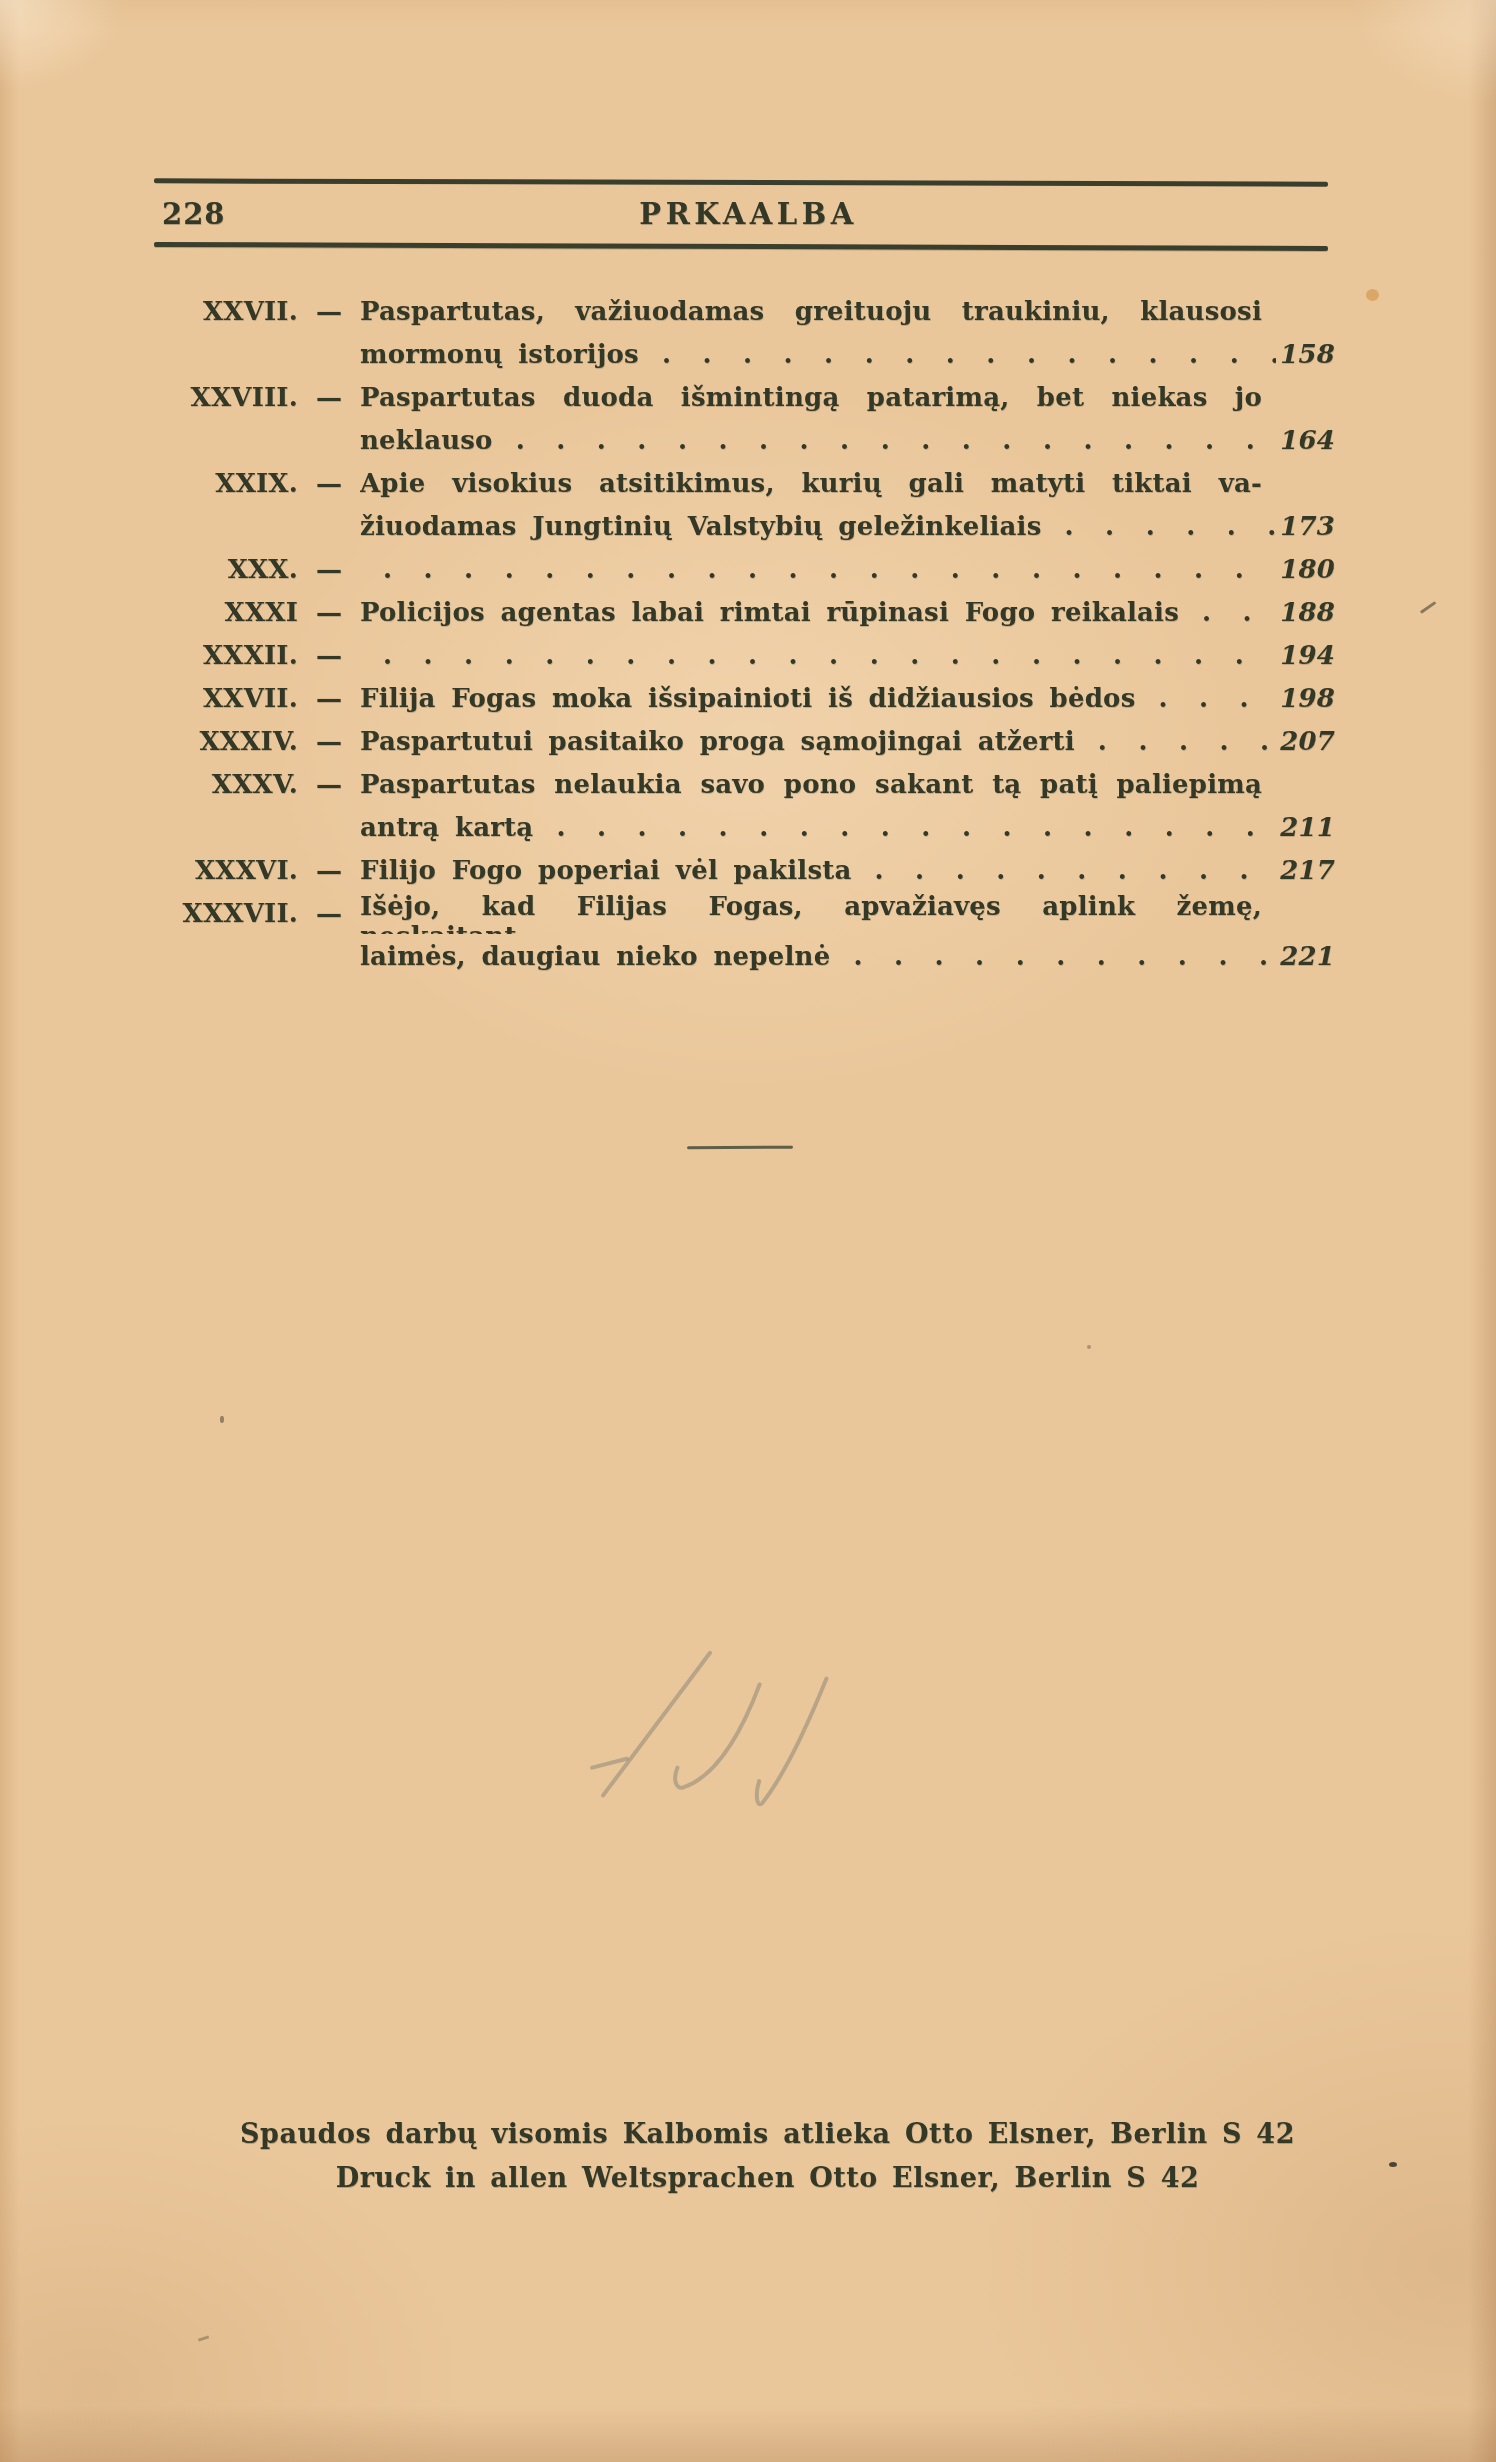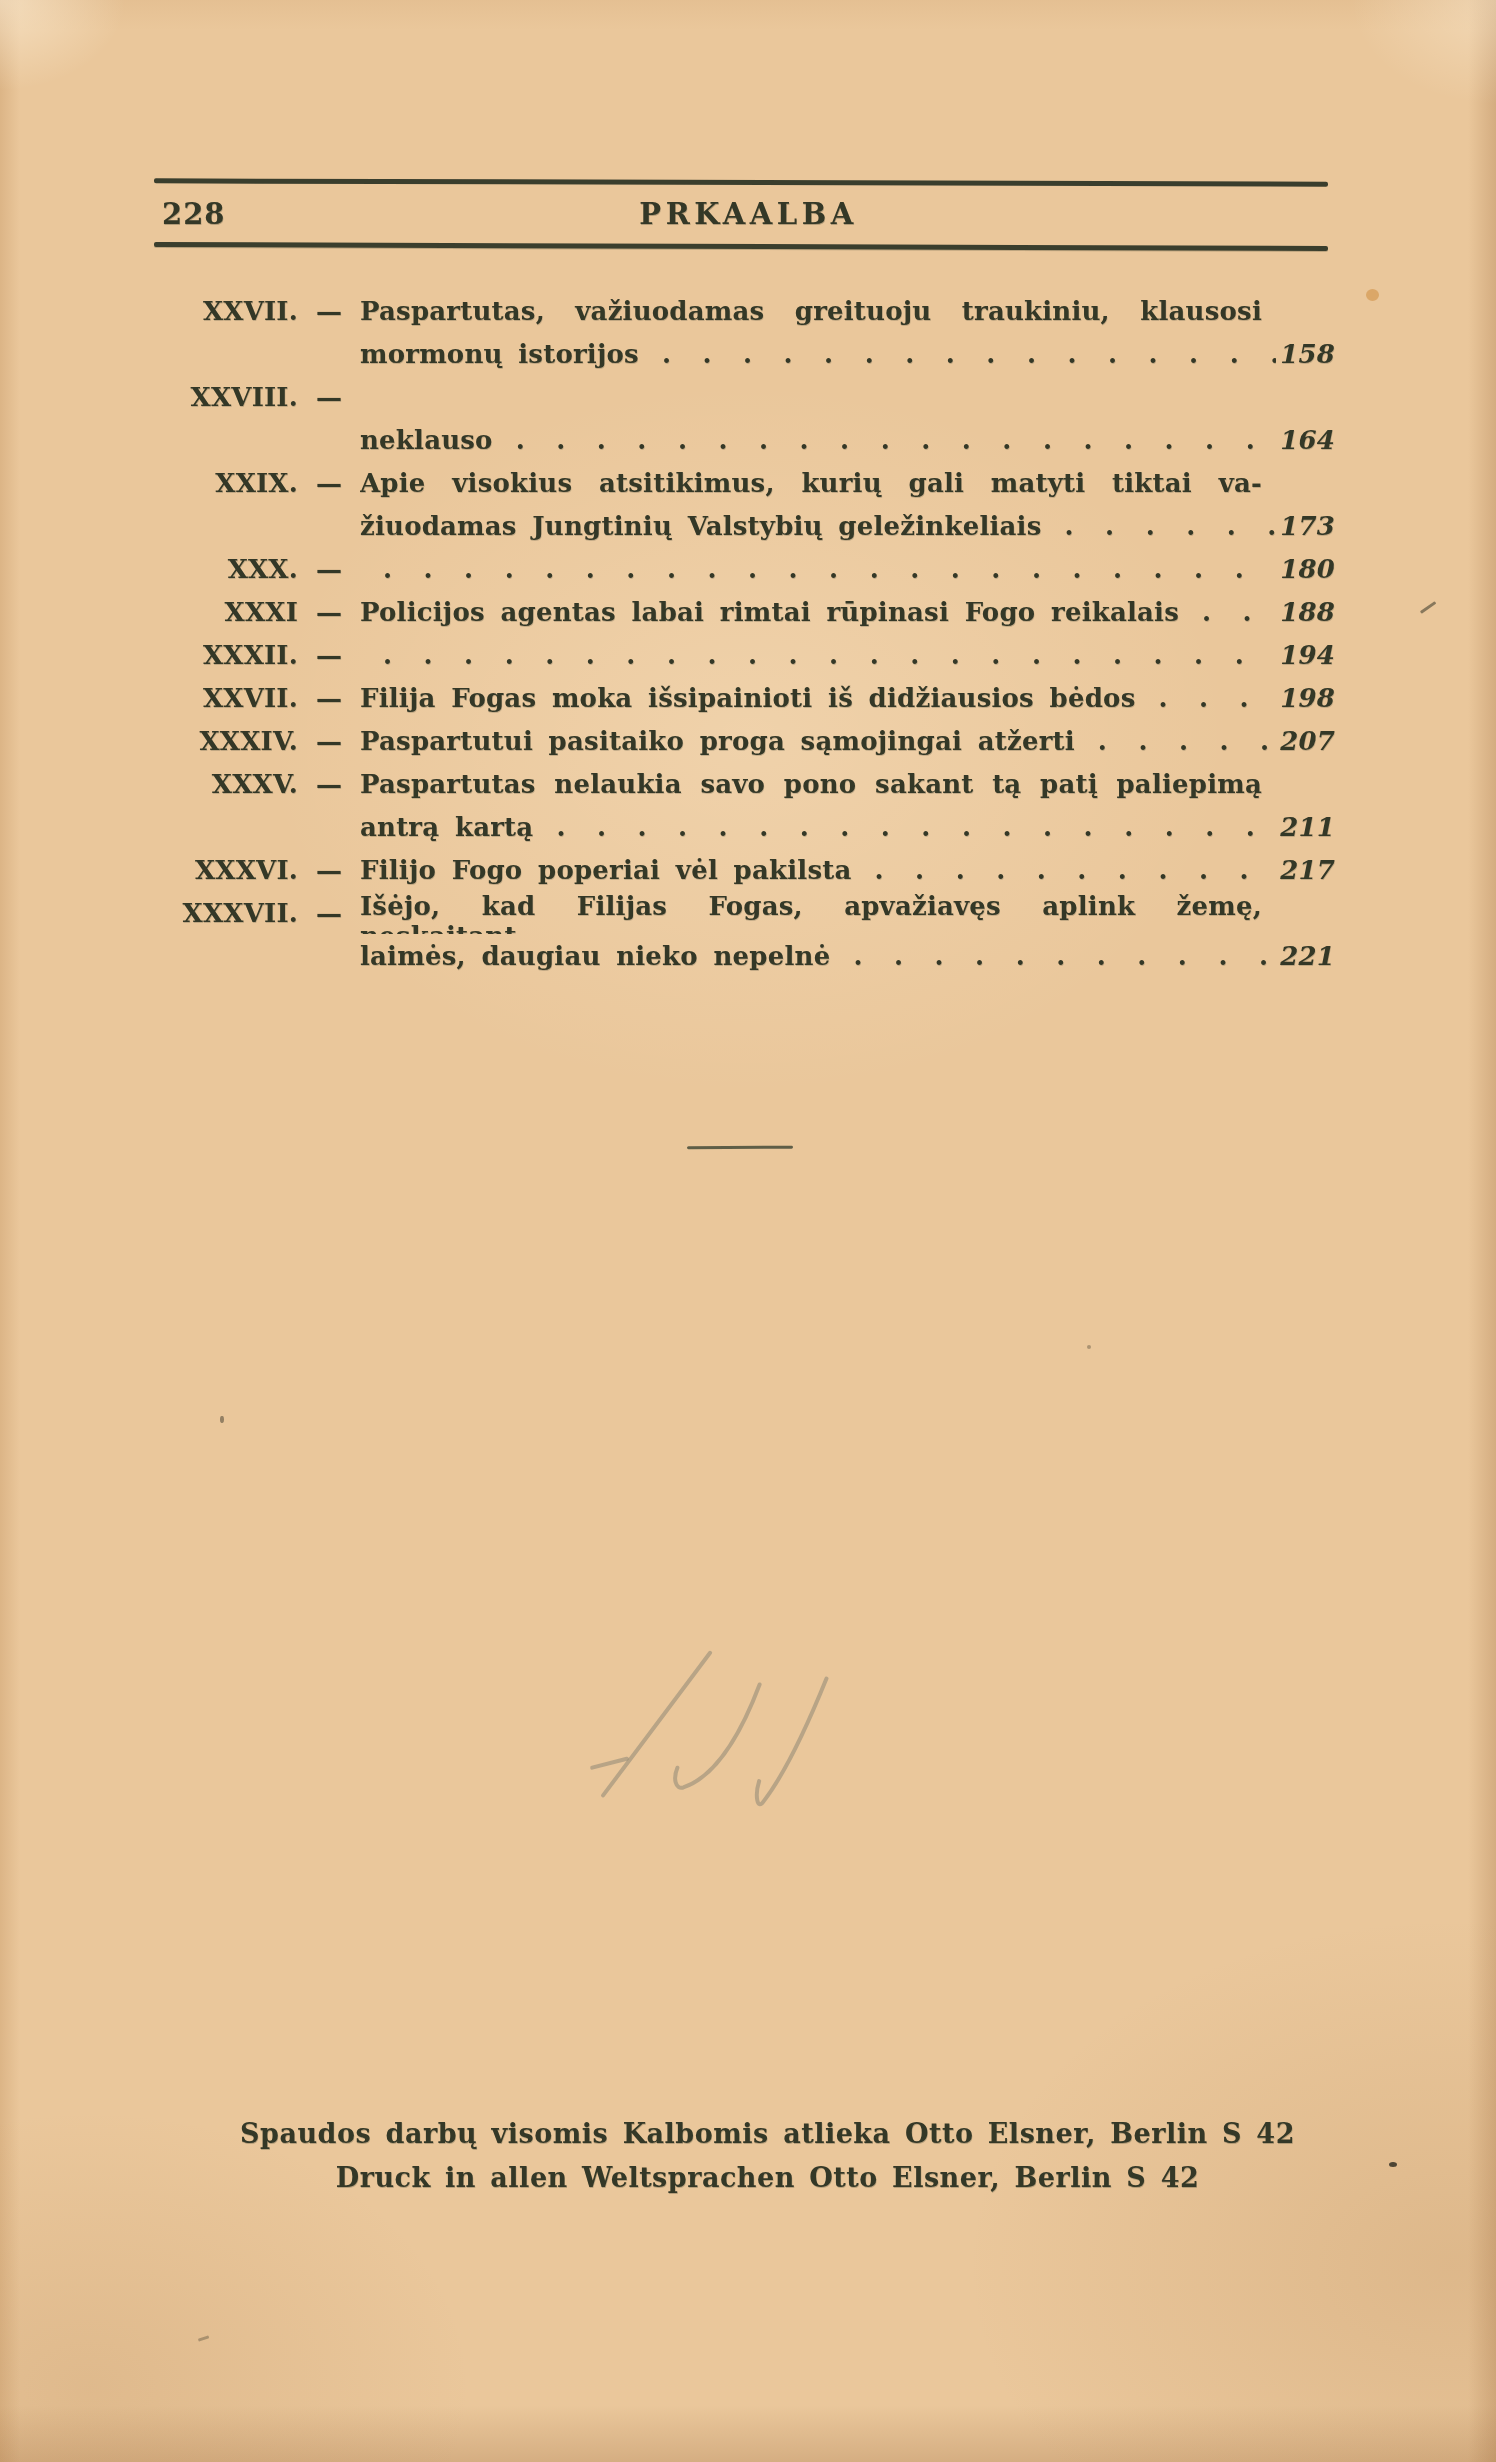--- a/index.html
+++ b/index.html
@@ -104,20 +104,21 @@
       <div class="toc-row">
       <span class="toc-num"></span>
       <span class="toc-dash"></span>
       <span class="toc-text">mormonų istorijos</span>
       <span class="toc-leader">.&nbsp;&nbsp;.&nbsp;&nbsp;.&nbsp;&nbsp;.&nbsp;&nbsp;.&nbsp;&nbsp;.&nbsp;&nbsp;.&nbsp;&nbsp;.&nbsp;&nbsp;.&nbsp;&nbsp;.&nbsp;&nbsp;.&nbsp;&nbsp;.&nbsp;&nbsp;.&nbsp;&nbsp;.&nbsp;&nbsp;.&nbsp;&nbsp;.&nbsp;&nbsp;.&nbsp;&nbsp;.&nbsp;&nbsp;.&nbsp;&nbsp;.&nbsp;&nbsp;.&nbsp;&nbsp;.&nbsp;&nbsp;.&nbsp;&nbsp;.&nbsp;&nbsp;.&nbsp;&nbsp;.&nbsp;&nbsp;.&nbsp;&nbsp;.&nbsp;&nbsp;.&nbsp;&nbsp;.&nbsp;&nbsp;</span>
       <span class="toc-pagenum">158</span>
     </div>
       <div class="toc-row">
       <span class="toc-num">XXVIII.</span>
       <span class="toc-dash">—</span>
+      <span class="toc-text fill">Paspartutas duoda išmintingą patarimą, bet niekas jo</span>
 
     </div>
       <div class="toc-row">
       <span class="toc-num"></span>
       <span class="toc-dash"></span>
       <span class="toc-text">neklauso</span>
       <span class="toc-leader">.&nbsp;&nbsp;.&nbsp;&nbsp;.&nbsp;&nbsp;.&nbsp;&nbsp;.&nbsp;&nbsp;.&nbsp;&nbsp;.&nbsp;&nbsp;.&nbsp;&nbsp;.&nbsp;&nbsp;.&nbsp;&nbsp;.&nbsp;&nbsp;.&nbsp;&nbsp;.&nbsp;&nbsp;.&nbsp;&nbsp;.&nbsp;&nbsp;.&nbsp;&nbsp;.&nbsp;&nbsp;.&nbsp;&nbsp;.&nbsp;&nbsp;.&nbsp;&nbsp;.&nbsp;&nbsp;.&nbsp;&nbsp;.&nbsp;&nbsp;.&nbsp;&nbsp;.&nbsp;&nbsp;.&nbsp;&nbsp;.&nbsp;&nbsp;.&nbsp;&nbsp;.&nbsp;&nbsp;.&nbsp;&nbsp;</span>
       <span class="toc-pagenum">164</span>
     </div>
       <div class="toc-row">

